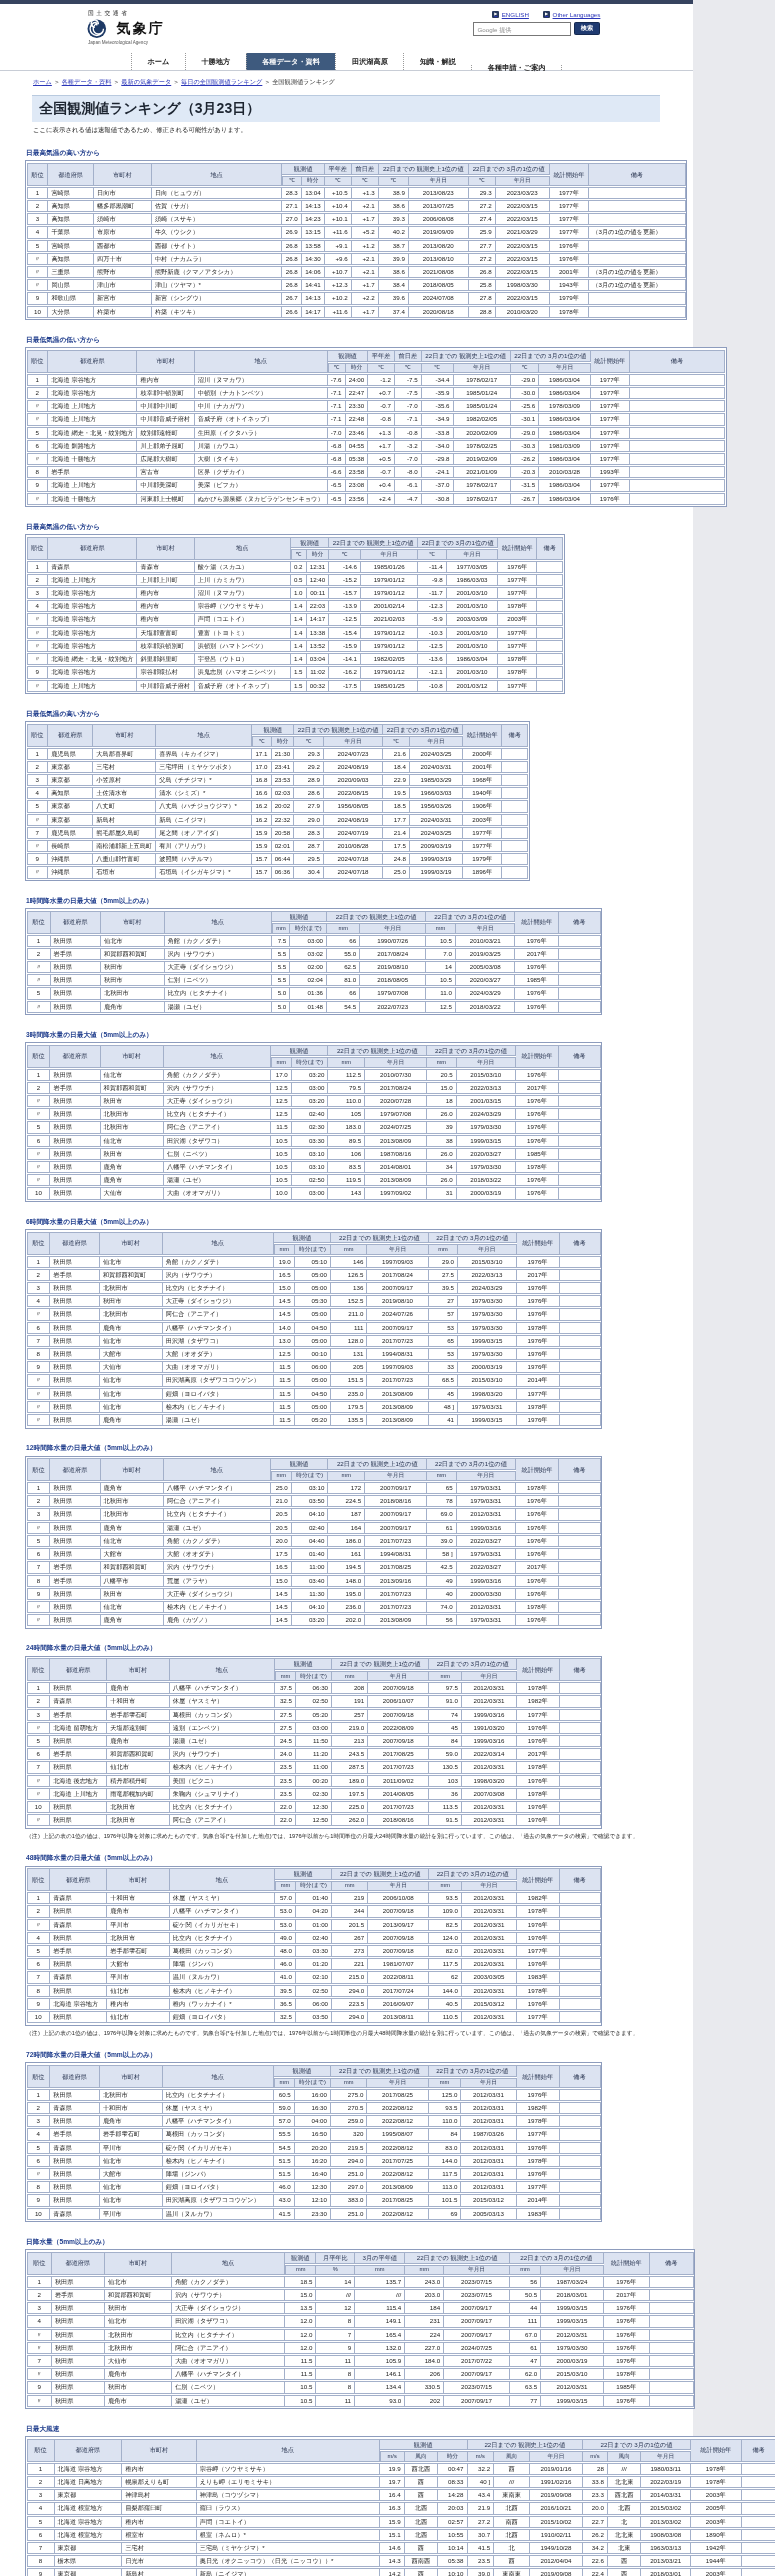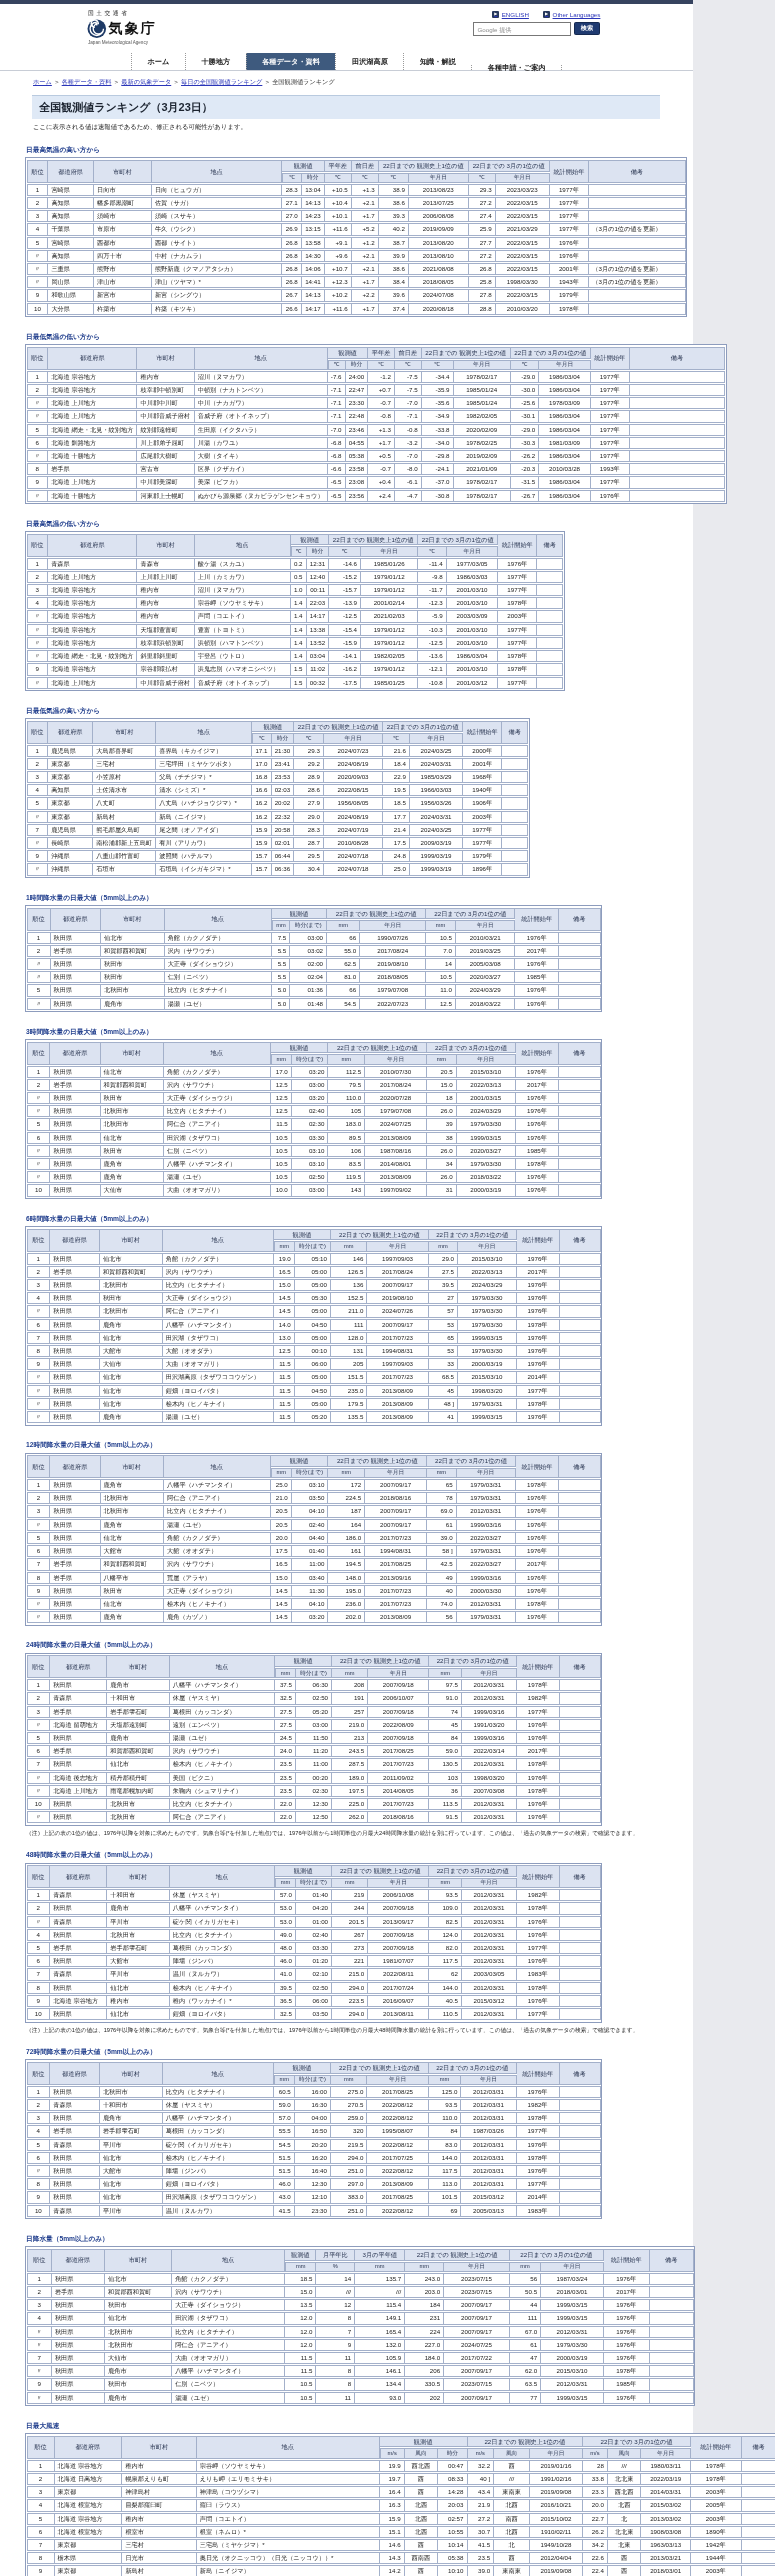--- a/index.html
+++ b/index.html
@@ -7,21 +7,21 @@
     width:776px;height:3091px;overflow:hidden;
     background:#e9eaee;
     font-family:"Liberation Sans",sans-serif;
     color:#1a1a1a;
   }
   .page{width:693px;min-height:3091px;background:#ffffff;position:relative;}
   .topbar{height:3.6px;background:#36435f;}
   
   .hdr{display:flex;justify-content:space-between;align-items:flex-start;padding:5.2px 20.6px 0 87px;height:44px;}
   .ministry{font-size:5.7px;letter-spacing:2.6px;color:#222;margin:1px 0 1.5px 1px;}
-  .brandrow{display:flex;align-items:center;gap:2px;}
+  .brandrow{display:flex;align-items:center;gap:10px;}
   .logo svg{display:block;}
   .agency{font-size:14px;font-weight:bold;letter-spacing:2.1px;color:#111;}
   .agency-en{font-size:4.6px;color:#555;margin-top:1.5px;margin-left:1px;}
   .hdr-right{display:flex;flex-direction:column;align-items:flex-end;gap:4.6px;padding-top:2.1px;margin-right:72px;}
   .lang-links{display:flex;gap:14.4px;font-size:6.2px;}
   .lang-links a{color:#2a35b8;text-decoration:underline;cursor:pointer;display:flex;align-items:center;gap:2.6px;}
   .bullet{display:inline-block;width:6.7px;height:6.7px;background:#27395c;color:#fff;font-size:4.1px;line-height:6.7px;text-align:center;border-radius:1px;}
   .searchrow{display:flex;}
   .searchrow input{width:89px;height:11.3px;border:0.5px solid #777;font-size:6.2px;padding:0 3.1px;color:#333;}
   .searchrow input::placeholder{color:#8a8a8a;}
@@ -29,21 +29,21 @@
   
   .mainnav{display:flex;justify-content:center;align-items:stretch;height:17.5px;}
   .nav-item{display:flex;align-items:center;padding:0 15.5px;font-size:7.2px;font-weight:bold;color:#222;border-left:0.5px dotted #9a9a9a;cursor:pointer;}
   .nav-item:last-child{border-right:0.5px dotted #9a9a9a;margin-top:12px;}
   .nav-item.active{background:#3e5a7e;color:#fff;}
   .navline{height:0.5px;background:#c8cdd6;}
   
   .crumbs{padding:7.7px 0 4.1px 33px;font-size:6.2px;color:#333;}
   .crumbs a{color:#2a35b8;text-decoration:underline;cursor:pointer;}
   .crumbs .sep{margin:0 3.1px;color:#444;}
-  .pagetitle{width:614px;margin:3.1px 0 0 32px;padding:4.1px 7.2px;font-size:11px;font-weight:bold;color:#1c2430;background:#dfe9f6;border-top:1px solid #b9cadf;}
+  .pagetitle{width:614px;margin:3.1px 0 0 32px;padding:4.1px 7.2px;font-size:14px;font-weight:bold;color:#1c2430;background:#dfe9f6;border-top:1px solid #b9cadf;}
   .notice{margin:4.6px 0 0 33px;font-size:6.4px;color:#222;}
   
   .sec{margin:13.4px 0 0 25px;}
   .sec-title{font-size:6.7px;font-weight:bold;color:#23408e;margin:0 0 2.6px 1px;}
   .tbl-outer{display:inline-block;border:0.5px solid #8d9cbd;padding:0.5px;background:#fff;}
   table.rank{border-collapse:separate;border-spacing:0 1px;background:#fff;}
   table.rank th,table.rank td{
     border-top:0.5px solid #a3b0ca;border-bottom:0.5px solid #a3b0ca;border-right:0.5px solid #a3b0ca;
     white-space:nowrap;
   }

